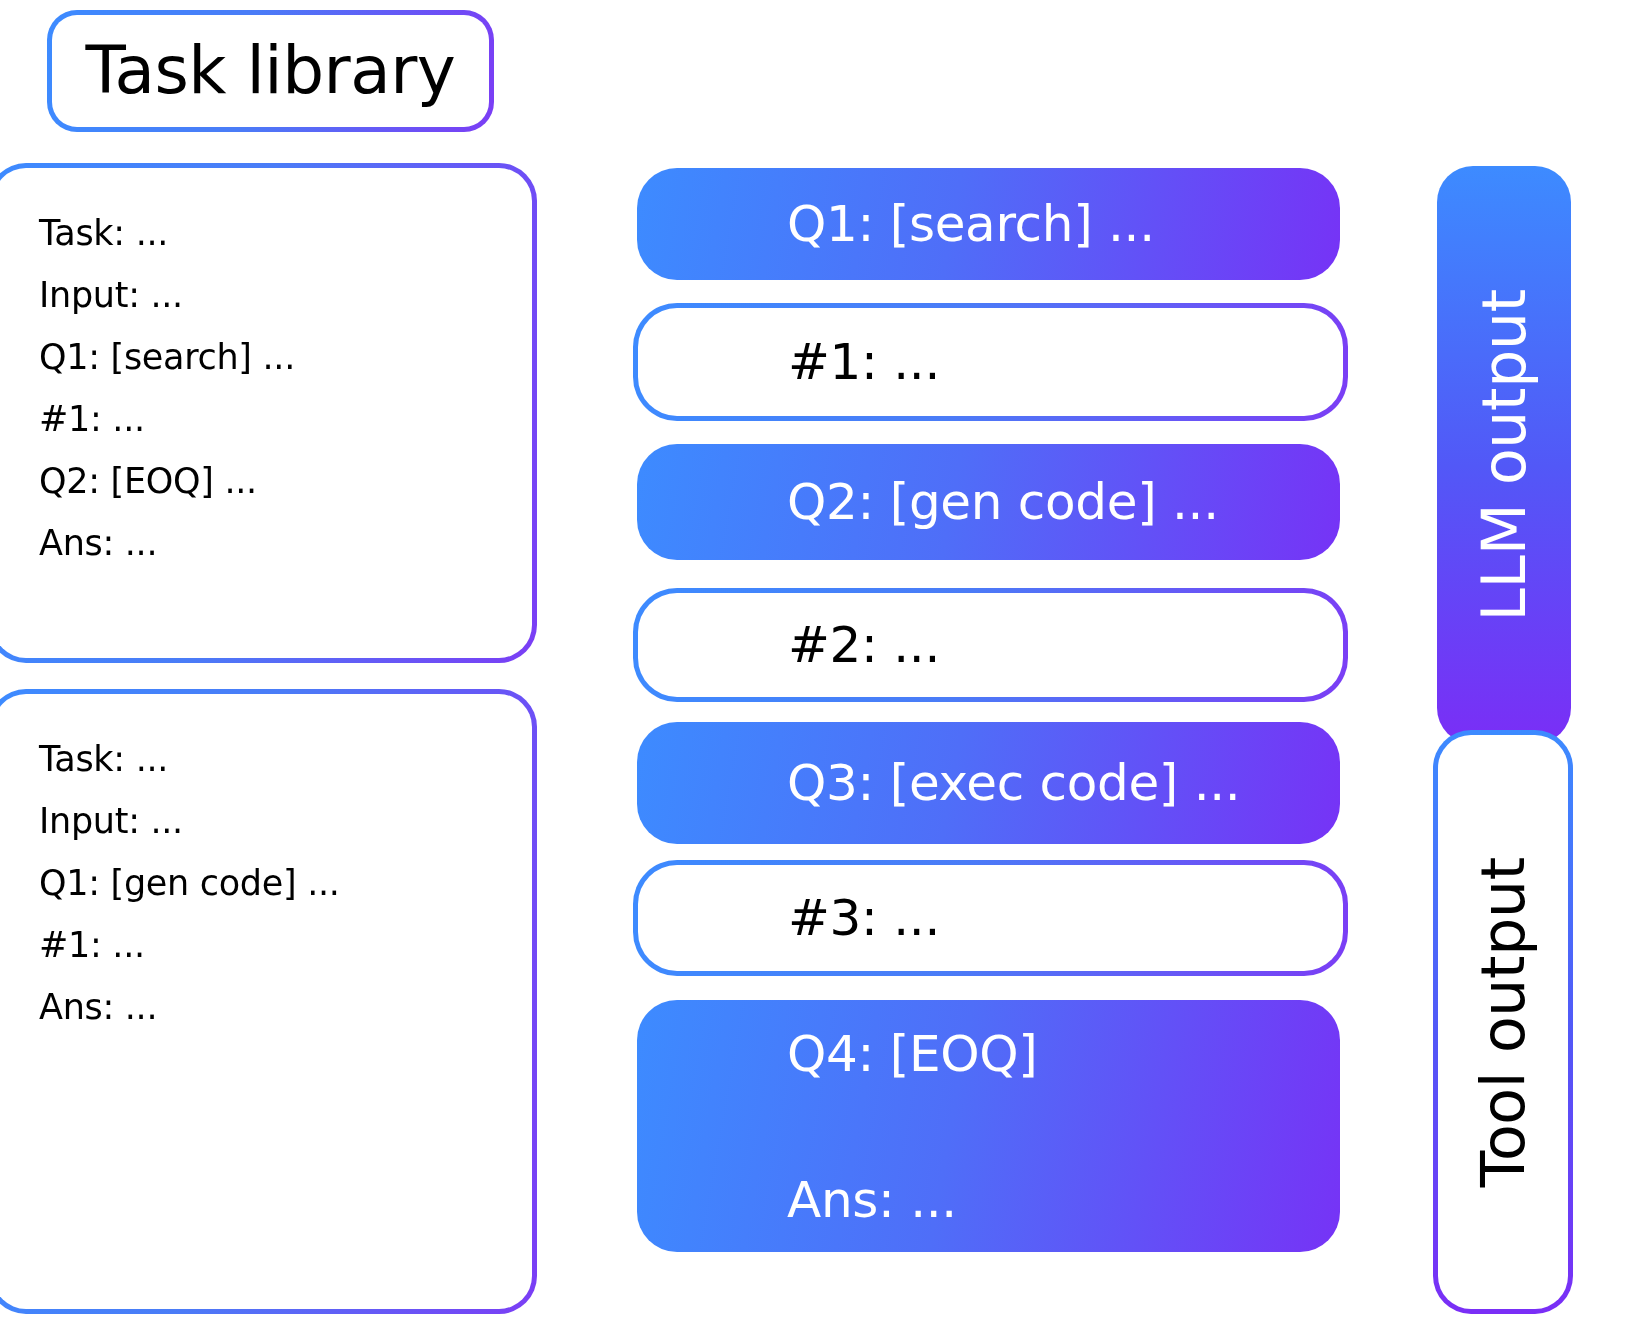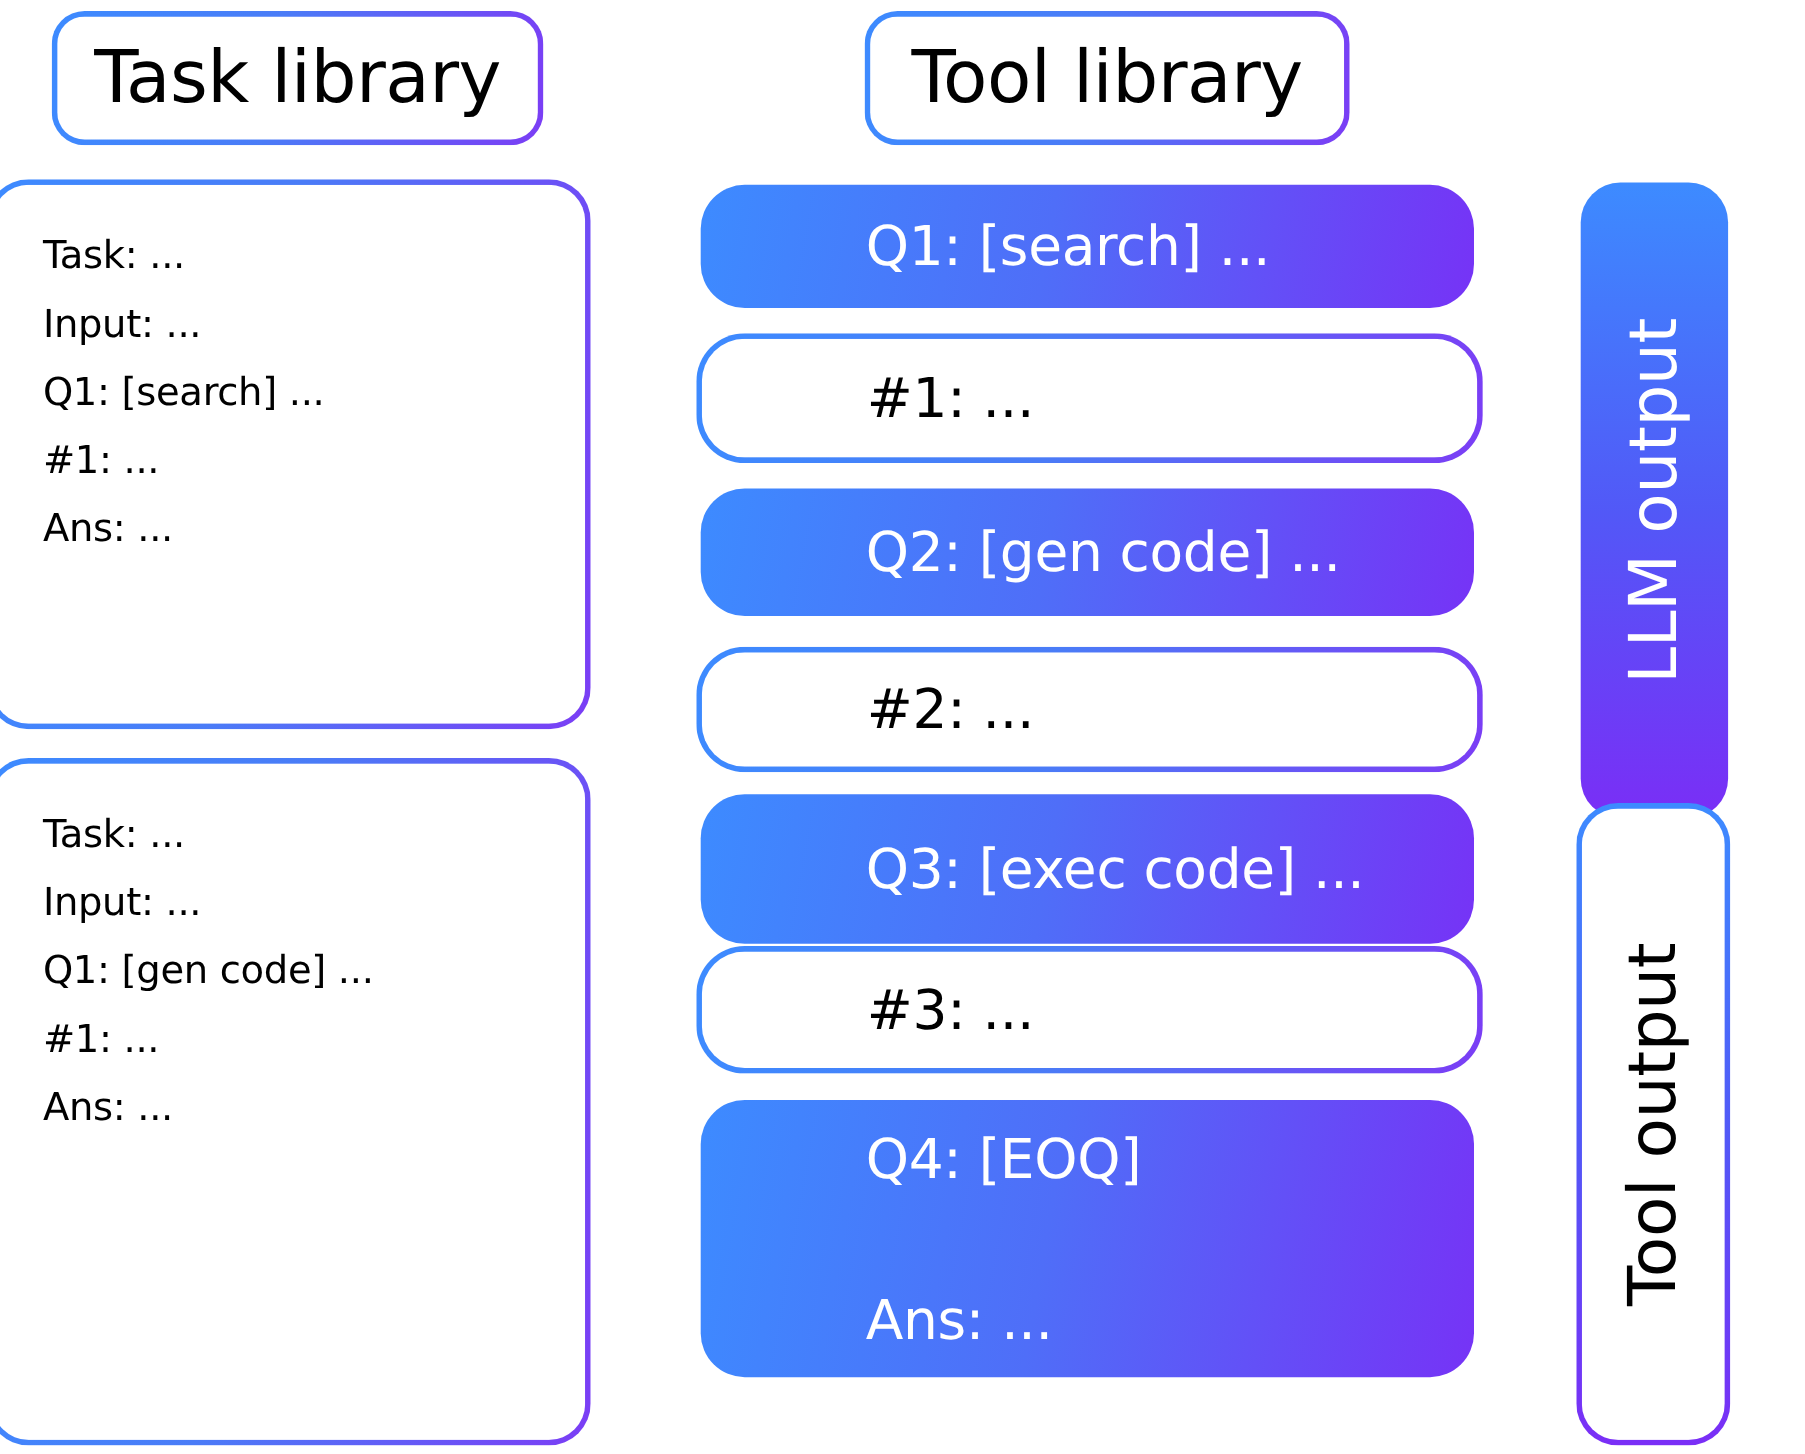--- a/index.html
+++ b/index.html
@@ -111,21 +111,21 @@
     white-space: nowrap;
     padding-left: 150px;
   }
   .traj.fill .tline { color: #ffffff; }
   .traj.out  .tline { color: #000000; }
 
   #m0 { left: 637px; top: 168px;  width: 703px; height: 112px; border-radius: 40px; }
   #m1 { left: 633px; top: 303px;  width: 715px; height: 118px; border-radius: 44px; }
   #m2 { left: 637px; top: 444px;  width: 703px; height: 116px; border-radius: 40px; justify-content: center; }
   #m3 { left: 633px; top: 588px;  width: 715px; height: 114px; border-radius: 44px; }
-  #m4 { left: 637px; top: 722px;  width: 703px; height: 136px; border-radius: 40px; justify-content: center; }
+  #m4 { left: 637px; top: 722px;  width: 703px; height: 122px; border-radius: 40px; justify-content: center; }
   #m5 { left: 633px; top: 860px;  width: 715px; height: 116px; border-radius: 44px; }
   #m6 {
     left: 637px; top: 1000px; width: 703px; height: 252px; border-radius: 40px;
     justify-content: flex-start;
     padding-top: 24px;
   }
   #m6 .tline.ans { margin-top: 86px; }
 
   
   .vside {
@@ -160,29 +160,27 @@
 </style>
 </head>
 <body>
 
 <div id="stage">
 
   <div id="task-library-header" class="outline-card header-pill">
     <span>Task library</span>
   </div>
 
-  <div id="tool-library-header" class="outline-card header-pill">
-    <span>Tool library</span>
-  </div>
 
   <div id="task-card-1" class="outline-card task-card">
     <div class="line">Task: ...</div>
     <div class="line">Input: ...</div>
     <div class="line">Q1: [search] ...</div>
     <div class="line">#1: ...</div>
+    <div class="line">Q2: [EOQ] ...</div>
     <div class="line">Ans: ...</div>
   </div>
 
   <div id="task-card-2" class="outline-card task-card">
     <div class="line">Task: ...</div>
     <div class="line">Input: ...</div>
     <div class="line">Q1: [gen code] ...</div>
     <div class="line">#1: ...</div>
     <div class="line">Ans: ...</div>
   </div>

